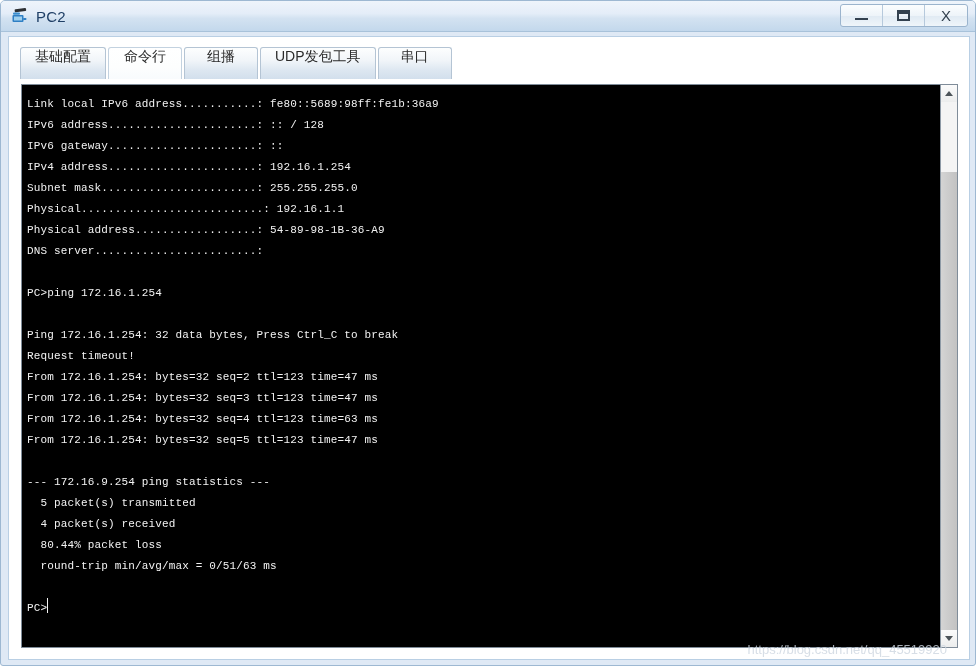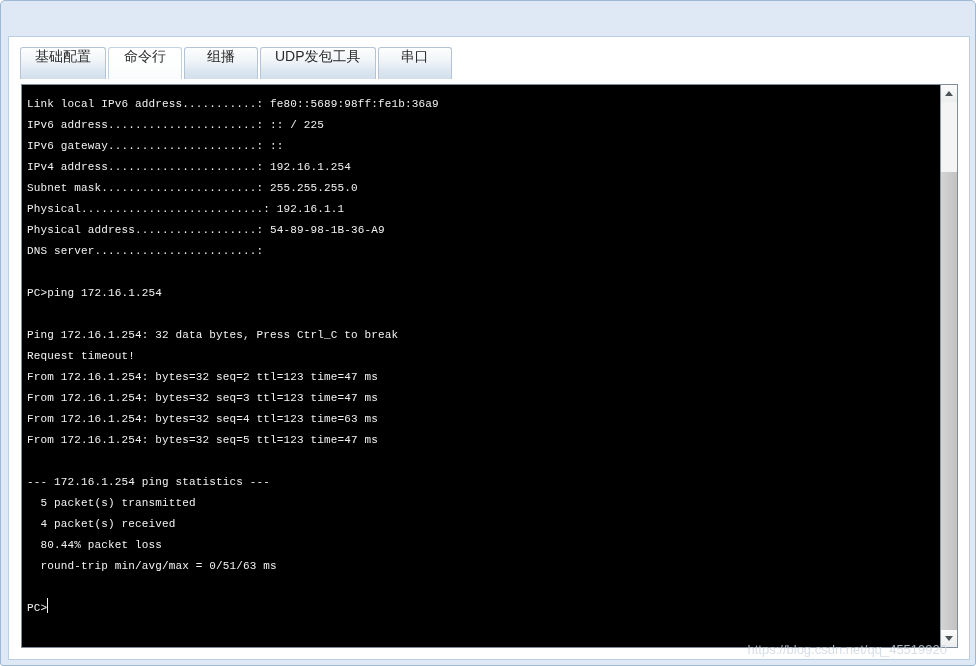--- a/index.html
+++ b/index.html
@@ -209,20 +209,46 @@
     font-family: "Liberation Sans", sans-serif;
     white-space: nowrap;
     pointer-events: none;
   }
 </style>
 </head>
 <body>
 
 <div class="window">
 
+  <div class="titlebar">
+    <div class="title-left">
+      <span class="win-icon">
+        <svg width="19" height="19" viewBox="0 0 19 19" xmlns="http://www.w3.org/2000/svg">
+          <rect x="2.5" y="8" width="11" height="7" rx="1" fill="#2f7fc4"></rect>
+          <rect x="4" y="9.5" width="8" height="4" fill="#9fd0ee"></rect>
+          <rect x="4.5" y="2.5" width="11.5" height="3" rx="1" fill="#2c2f33" transform="rotate(-8 4.5 2.5)"></rect>
+          <rect x="3" y="5.5" width="7" height="2.2" rx="1" fill="#3a8fd0"></rect>
+          <rect x="13" y="11" width="3.5" height="2" rx="1" fill="#2f7fc4"></rect>
+        </svg>
+      </span>
+      <span class="title-text">PC2</span>
+    </div>
+
+    <div class="winbtns">
+      <div class="winbtn">
+        <span class="glyph-min"></span>
+      </div>
+      <div class="winbtn">
+        <span class="glyph-max"></span>
+      </div>
+      <div class="winbtn">
+        <span class="glyph-close">X</span>
+      </div>
+    </div>
+  </div>
 
   <div class="client">
 
     <div class="tabstrip">
       <div class="tab">
         <span>基础配置</span>
       </div>
       <div class="tab active">
         <span>命令行</span>
       </div>
@@ -234,38 +260,38 @@
       </div>
       <div class="tab">
         <span>串口</span>
       </div>
     </div>
 
     <div class="terminal-wrap">
 
       <div class="terminal" id="terminal">
           <div class="term-line">Link local IPv6 address...........: fe80::5689:98ff:fe1b:36a9</div>
-          <div class="term-line">IPv6 address......................: :: / 225</div>
+          <div class="term-line">IPv6 address......................: :: / 128</div>
           <div class="term-line">IPv6 gateway......................: ::</div>
           <div class="term-line">IPv4 address......................: 192.16.1.254</div>
           <div class="term-line">Subnet mask.......................: 255.255.255.0</div>
           <div class="term-line">Physical...........................: 192.16.1.1</div>
           <div class="term-line">Physical address..................: 54-89-98-1B-36-A9</div>
           <div class="term-line">DNS server........................:</div>
           <div class="term-line blank">&nbsp;</div>
           <div class="term-line">PC&gt;ping 172.16.1.254</div>
           <div class="term-line blank">&nbsp;</div>
           <div class="term-line">Ping 172.16.1.254: 32 data bytes, Press Ctrl_C to break</div>
           <div class="term-line">Request timeout!</div>
           <div class="term-line">From 172.16.1.254: bytes=32 seq=2 ttl=123 time=47 ms</div>
           <div class="term-line">From 172.16.1.254: bytes=32 seq=3 ttl=123 time=47 ms</div>
           <div class="term-line">From 172.16.1.254: bytes=32 seq=4 ttl=123 time=63 ms</div>
           <div class="term-line">From 172.16.1.254: bytes=32 seq=5 ttl=123 time=47 ms</div>
           <div class="term-line blank">&nbsp;</div>
-          <div class="term-line">--- 172.16.1.254 ping statistics ---</div>
+          <div class="term-line">--- 172.16.9.254 ping statistics ---</div>
           <div class="term-line">  5 packet(s) transmitted</div>
           <div class="term-line">  4 packet(s) received</div>
           <div class="term-line">  80.44% packet loss</div>
           <div class="term-line">  round-trip min/avg/max = 0/51/63 ms</div>
           <div class="term-line blank">&nbsp;</div>
           <div class="term-line"><span>PC&gt;</span><span class="cursor"></span></div>
         </div>
 
       <div class="scrollbar">
         <div class="sb-btn">

